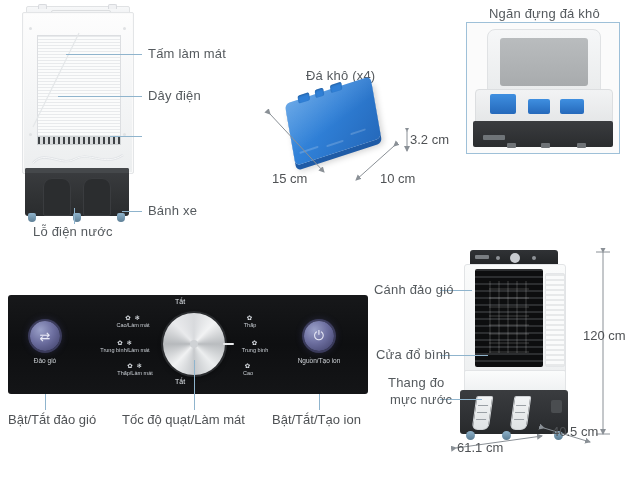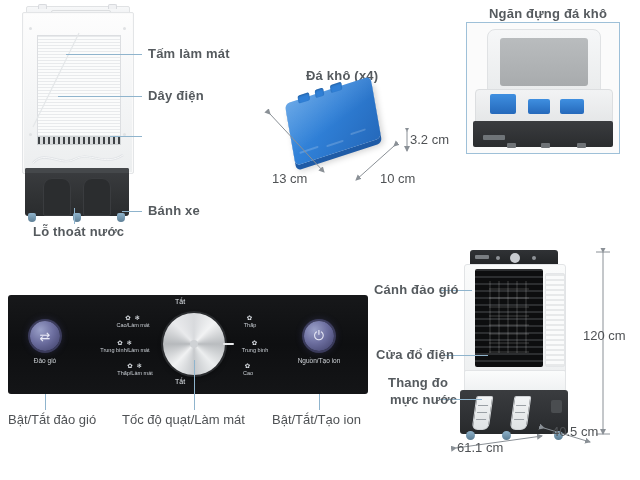--- a/index.html
+++ b/index.html
@@ -9,21 +9,21 @@
     font-family:"Liberation Sans","DejaVu Sans",sans-serif;
     color:#5a5a5a;
     overflow:hidden;
     position:relative;
   }
   .stage{position:absolute;left:0;top:0;width:640px;height:480px;}
   .abs{position:absolute;}
 
   
   .calloutText{
-    font-size:13px;color:#555a5e;white-space:nowrap;letter-spacing:.2px;font-weight:bold;
+    font-size:13px;color:#555a5e;white-space:nowrap;letter-spacing:.2px;
   }
   .leader{background:#8fb4cd;position:absolute;}
   .leader.h{height:1px;}
   .leader.v{width:1px;}
 
   
   #rearUnit{left:22px;top:6px;width:110px;height:212px;}
   .ru-body{
     position:absolute;left:0;top:6px;width:110px;height:160px;
     background:linear-gradient(180deg,#fdfdfd 0%,#f4f5f6 55%,#eceeef 100%);
@@ -247,21 +247,21 @@
 
   <div class="leader h" style="left:58px;top:96px;width:84px;"></div>
   <div class="abs calloutText" style="left:148px;top:88px;">Dây điện</div>
 
   <div class="leader h" style="left:110px;top:136px;width:32px;"></div>
 
   <div class="leader h" style="left:122px;top:211px;width:20px;"></div>
   <div class="abs calloutText" style="left:148px;top:203px;text-align:right;">Bánh xe</div>
 
   <div class="leader v" style="left:74px;top:208px;height:16px;"></div>
-  <div class="abs calloutText" style="left:33px;top:224px;">Lỗ thoát nước</div>
+  <div class="abs calloutText" style="left:33px;top:224px;">Lỗ điện nước</div>
 
   <div class="abs calloutText" style="left:306px;top:68px;">Đá khô (x4)</div>
 
   <div class="abs" id="icePack">
     <div class="ip-shape">
       <div class="ip-face"></div>
       <div class="ip-notch" style="left:14px;top:-4px;width:12px;height:8px;"></div>
       <div class="ip-notch" style="left:32px;top:-4px;width:9px;height:8px;"></div>
       <div class="ip-notch" style="left:48px;top:-4px;width:12px;height:8px;"></div>
       <div class="ip-rib" style="left:6px;top:50px;width:20px;height:2px;"></div>
@@ -271,21 +271,21 @@
   </div>
 
   <svg class="abs" style="left:264px;top:108px;width:80px;height:72px;" viewBox="0 0 80 72">
     <defs>
       <marker id="ah" markerWidth="7" markerHeight="7" refX="5" refY="3" orient="auto">
         <path d="M0,0 L6,3 L0,6 z" fill="#8a9096"></path>
       </marker>
     </defs>
     <line x1="6" y1="6" x2="60" y2="64" stroke="#8a9096" stroke-width="1" marker-start="url(#ah)" marker-end="url(#ah)"></line>
   </svg>
-  <div class="abs dimText" style="left:272px;top:171px;">13 cm</div>
+  <div class="abs dimText" style="left:272px;top:171px;">15 cm</div>
 
   <svg class="abs" style="left:348px;top:140px;width:54px;height:48px;" viewBox="0 0 54 48">
     <line x1="46" y1="6" x2="8" y2="40" stroke="#8a9096" stroke-width="1" marker-start="url(#ah)" marker-end="url(#ah)"></line>
   </svg>
   <div class="abs dimText" style="left:380px;top:171px;">10 cm</div>
 
   <svg class="abs" style="left:400px;top:128px;width:14px;height:26px;" viewBox="0 0 14 26">
     <line x1="7" y1="3" x2="7" y2="23" stroke="#8a9096" stroke-width="1" marker-start="url(#ah)" marker-end="url(#ah)"></line>
   </svg>
   <div class="abs dimText" style="left:410px;top:132px;">3.2 cm</div>
@@ -392,21 +392,21 @@
     </div>
     <div class="fu-wheel" style="left:8px;"></div>
     <div class="fu-wheel" style="left:44px;"></div>
     <div class="fu-wheel" style="left:96px;"></div>
   </div>
 
   <div class="leader h" style="left:440px;top:290px;width:32px;"></div>
   <div class="abs calloutText" style="left:374px;top:282px;">Cánh đảo gió</div>
 
   <div class="leader h" style="left:440px;top:355px;width:48px;"></div>
-  <div class="abs calloutText" style="left:376px;top:347px;">Cửa đổ điện</div>
+  <div class="abs calloutText" style="left:376px;top:347px;">Cửa đổ bình</div>
 
   <div class="leader h" style="left:440px;top:399px;width:42px;"></div>
   <div class="abs calloutText" style="left:388px;top:375px;">Thang đo</div>
   <div class="abs calloutText" style="left:390px;top:392px;">mực nước</div>
 
   <svg class="abs" style="left:596px;top:248px;width:14px;height:190px;" viewBox="0 0 14 190">
     <line x1="7" y1="4" x2="7" y2="186" stroke="#8a9096" stroke-width="1" marker-start="url(#ah)" marker-end="url(#ah)"></line>
     <line x1="0" y1="4" x2="14" y2="4" stroke="#8a9096" stroke-width="1"></line>
     <line x1="0" y1="186" x2="14" y2="186" stroke="#8a9096" stroke-width="1"></line>
   </svg>

